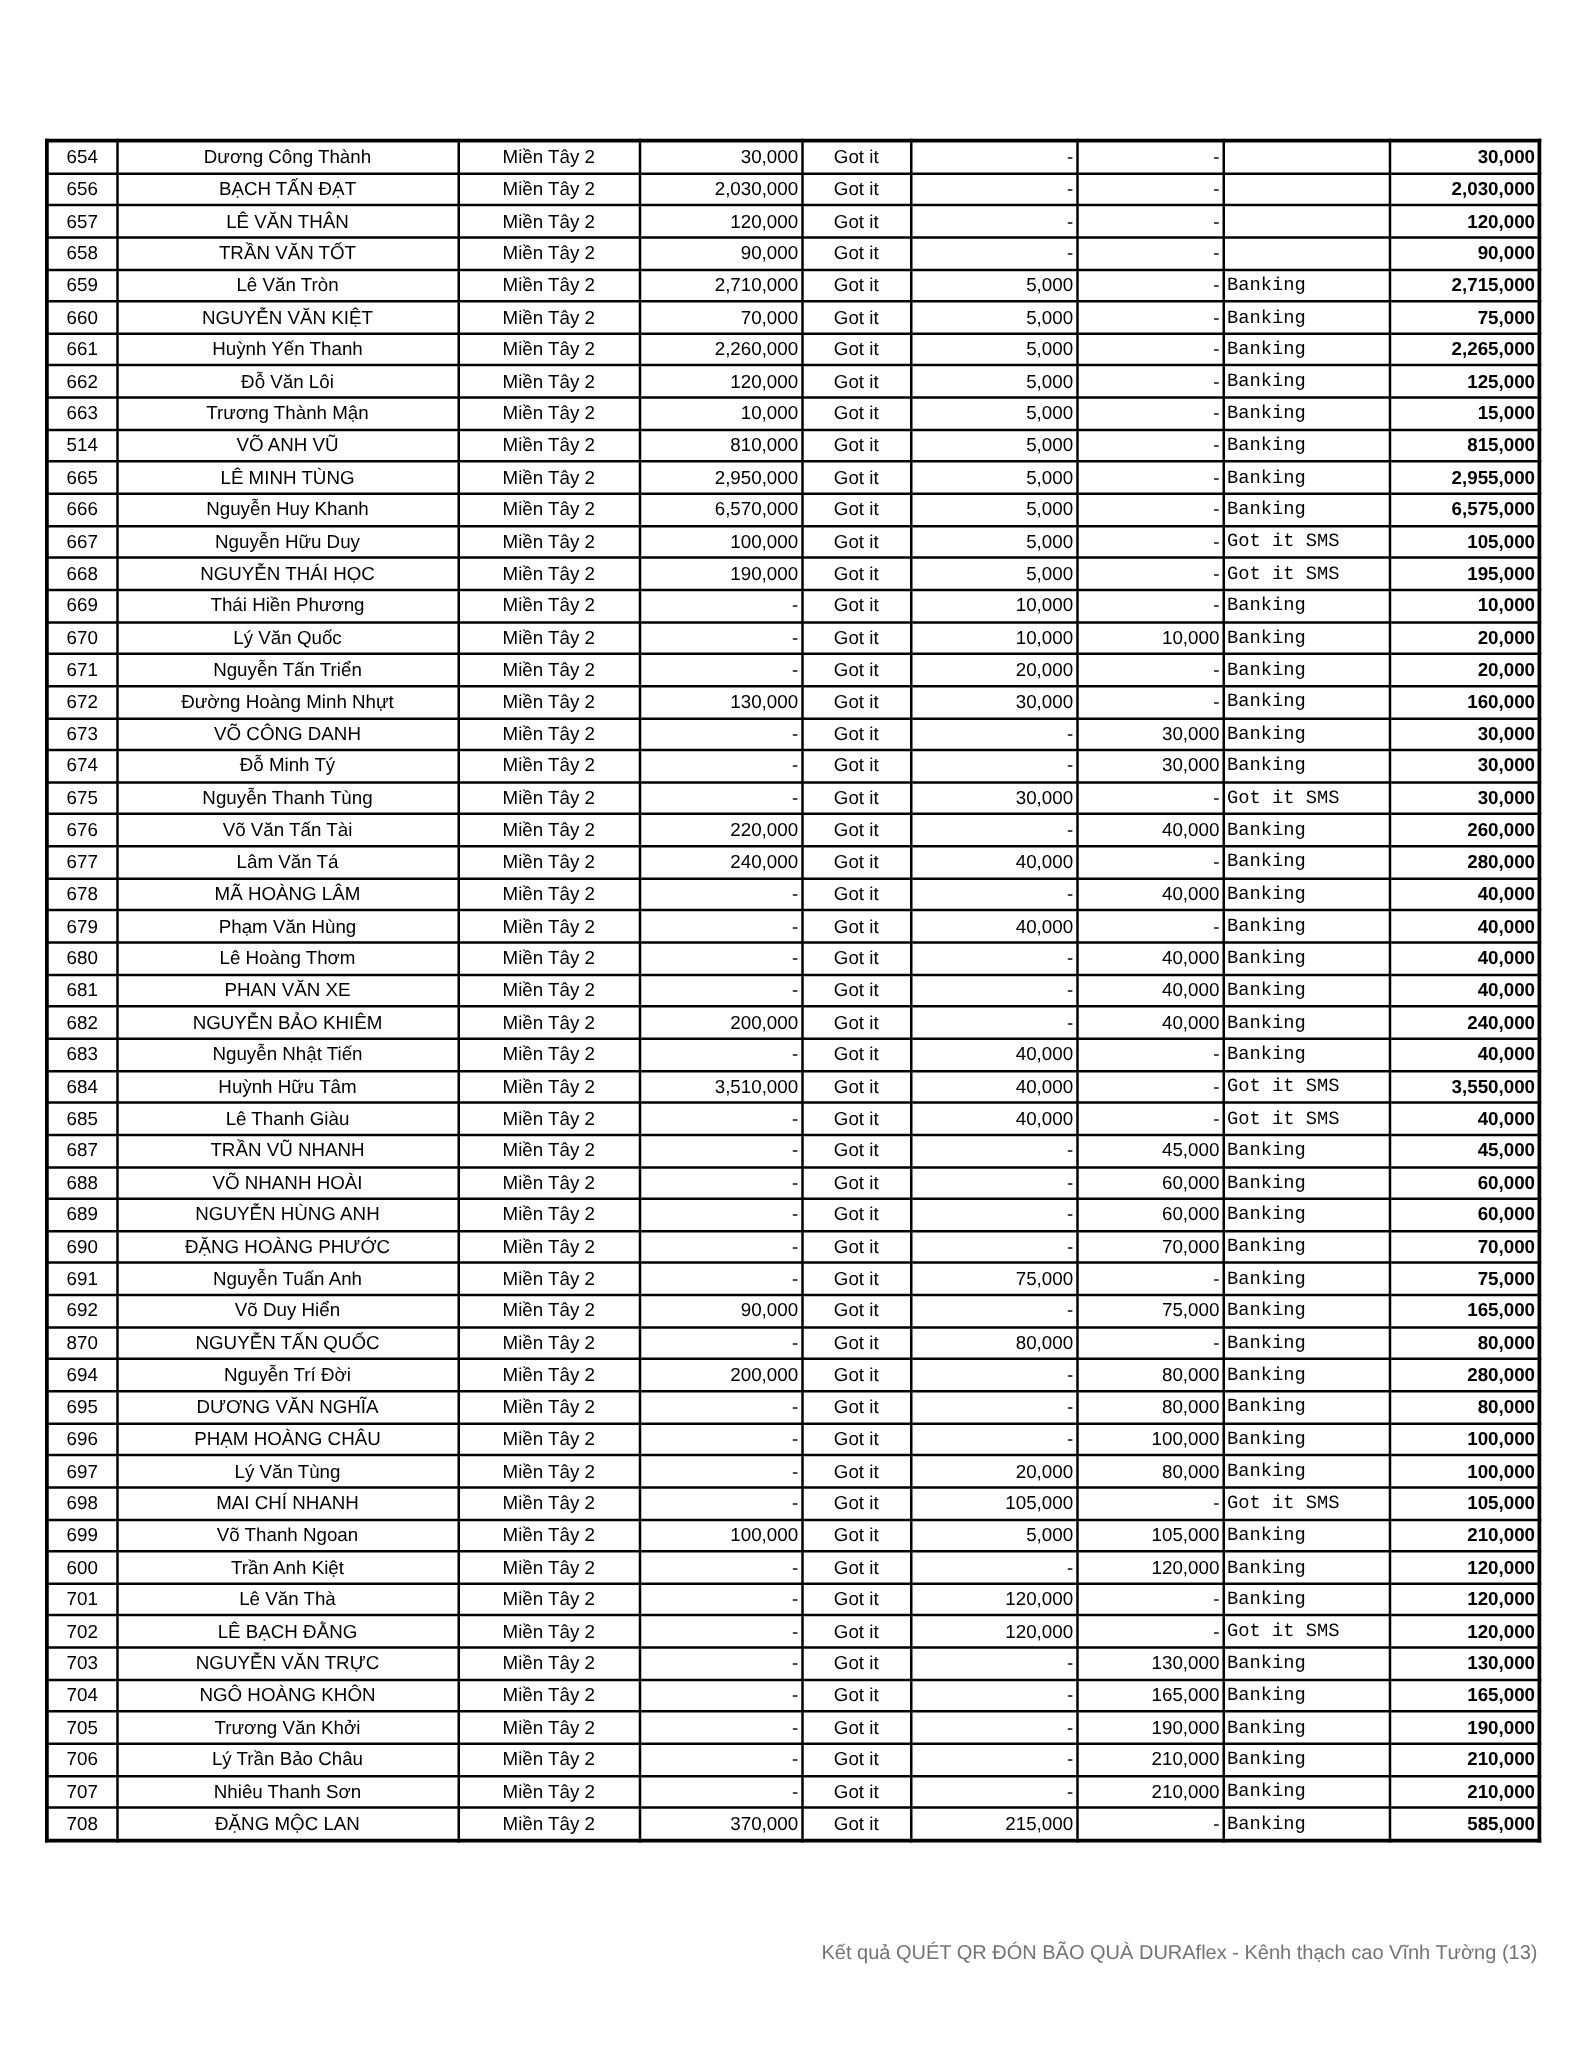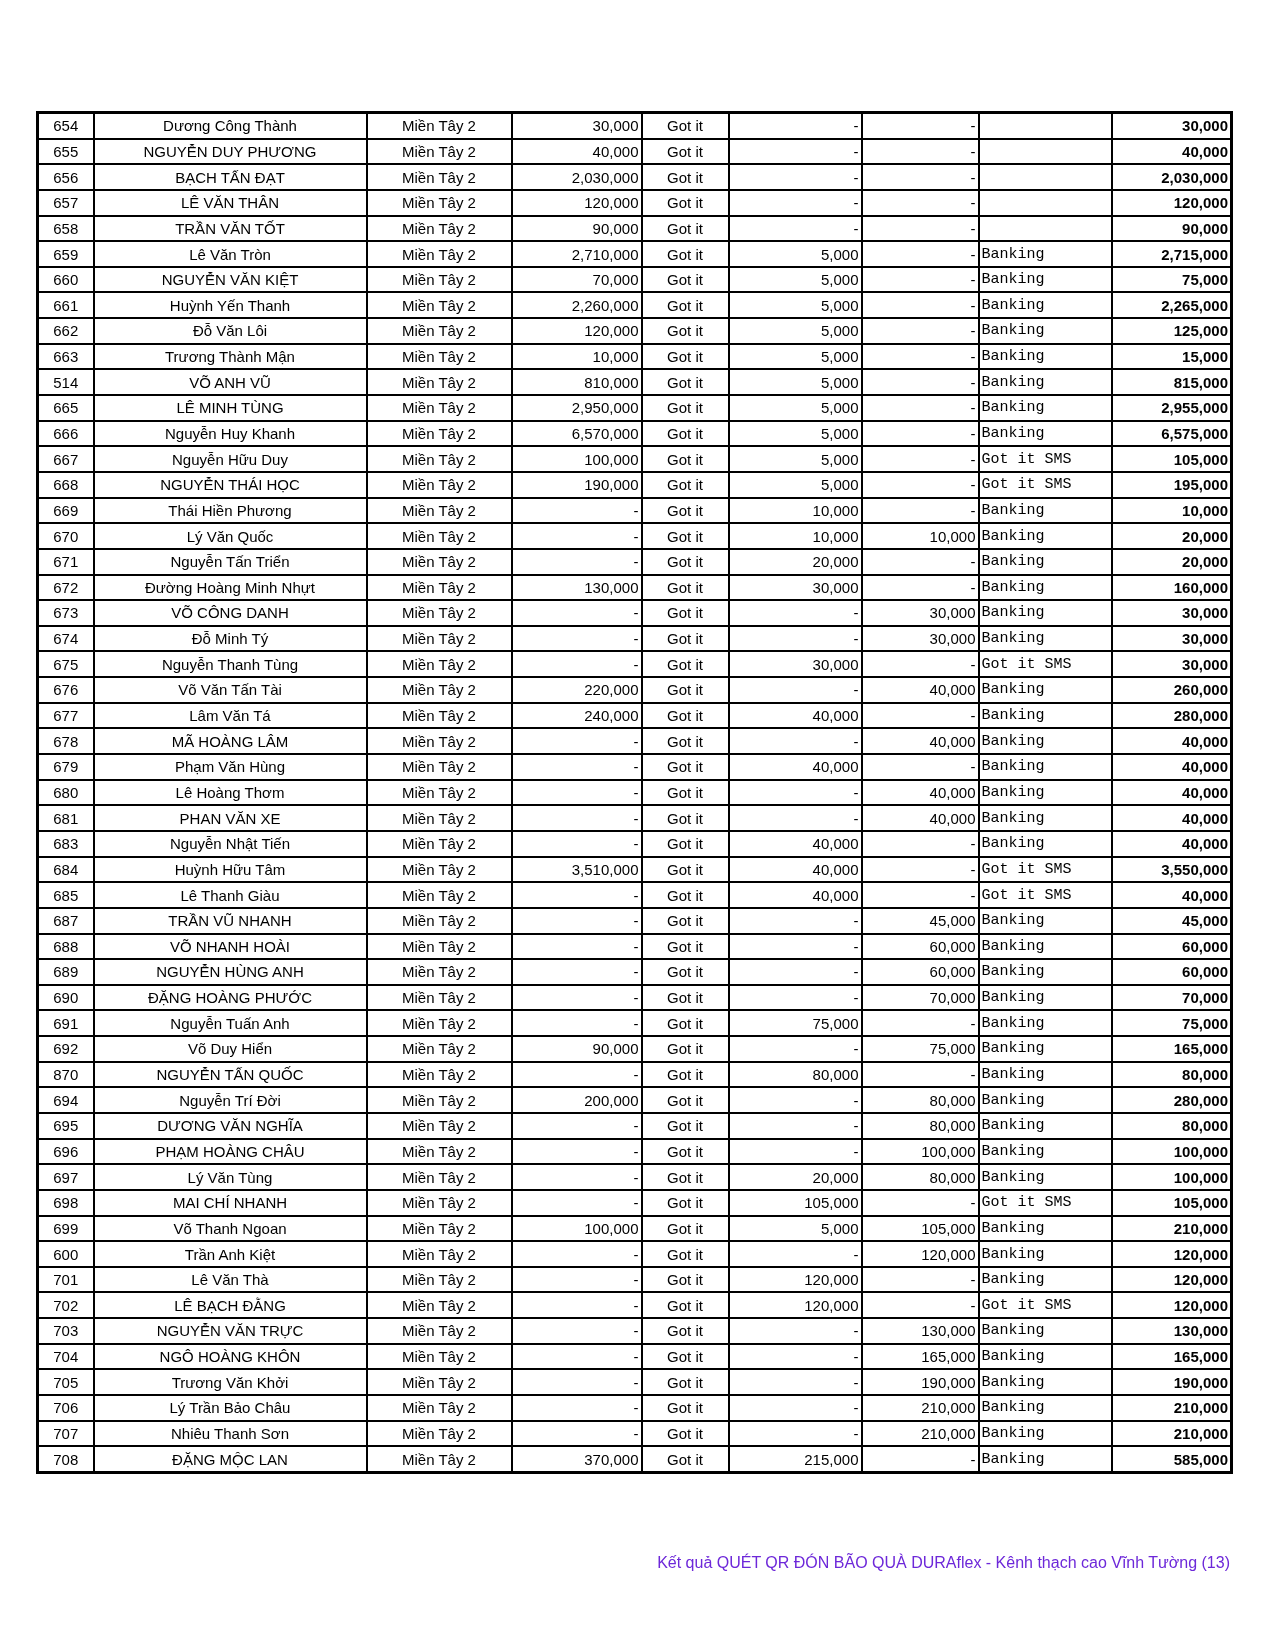--- a/index.html
+++ b/index.html
@@ -35,21 +35,21 @@
   td:nth-child(4), td:nth-child(6), td:nth-child(7), td:nth-child(9) { text-align: right; padding-right: 8px; }
   td:nth-child(8) { text-align: left; padding-left: 8px; font-family: Liberation Mono, monospace; }
   td:nth-child(9) { font-weight: bold; }
   
   td.dash { padding-right: 26px; }
   .footer {
     position: absolute;
     top: 1554px;
     right: 45px;
     font-size: 16px;
-    color: #6d28d9;
+    color: #737373;
     white-space: nowrap;
   }
 </style>
 </head>
 <body>
 
 <div class="page">
 
   <table class="results">
     <colgroup>
@@ -69,31 +69,20 @@
           <td>Dương Công Thành</td>
           <td>Miền Tây 2</td>
           <td>30,000</td>
           <td>Got it</td>
           <td class="dash">-</td>
           <td class="dash">-</td>
           <td></td>
           <td>30,000</td>
         </tr>
         <tr>
-          <td>655</td>
-          <td>NGUYỄN DUY PHƯƠNG</td>
-          <td>Miền Tây 2</td>
-          <td>40,000</td>
-          <td>Got it</td>
-          <td class="dash">-</td>
-          <td class="dash">-</td>
-          <td></td>
-          <td>40,000</td>
-        </tr>
-        <tr>
           <td>656</td>
           <td>BẠCH TẤN ĐẠT</td>
           <td>Miền Tây 2</td>
           <td>2,030,000</td>
           <td>Got it</td>
           <td class="dash">-</td>
           <td class="dash">-</td>
           <td></td>
           <td>2,030,000</td>
         </tr>
@@ -364,20 +353,31 @@
         <tr>
           <td>681</td>
           <td>PHAN VĂN XE</td>
           <td>Miền Tây 2</td>
           <td class="dash">-</td>
           <td>Got it</td>
           <td class="dash">-</td>
           <td>40,000</td>
           <td>Banking</td>
           <td>40,000</td>
+        </tr>
+        <tr>
+          <td>682</td>
+          <td>NGUYỄN BẢO KHIÊM</td>
+          <td>Miền Tây 2</td>
+          <td>200,000</td>
+          <td>Got it</td>
+          <td class="dash">-</td>
+          <td>40,000</td>
+          <td>Banking</td>
+          <td>240,000</td>
         </tr>
         <tr>
           <td>683</td>
           <td>Nguyễn Nhật Tiến</td>
           <td>Miền Tây 2</td>
           <td class="dash">-</td>
           <td>Got it</td>
           <td>40,000</td>
           <td class="dash">-</td>
           <td>Banking</td>

